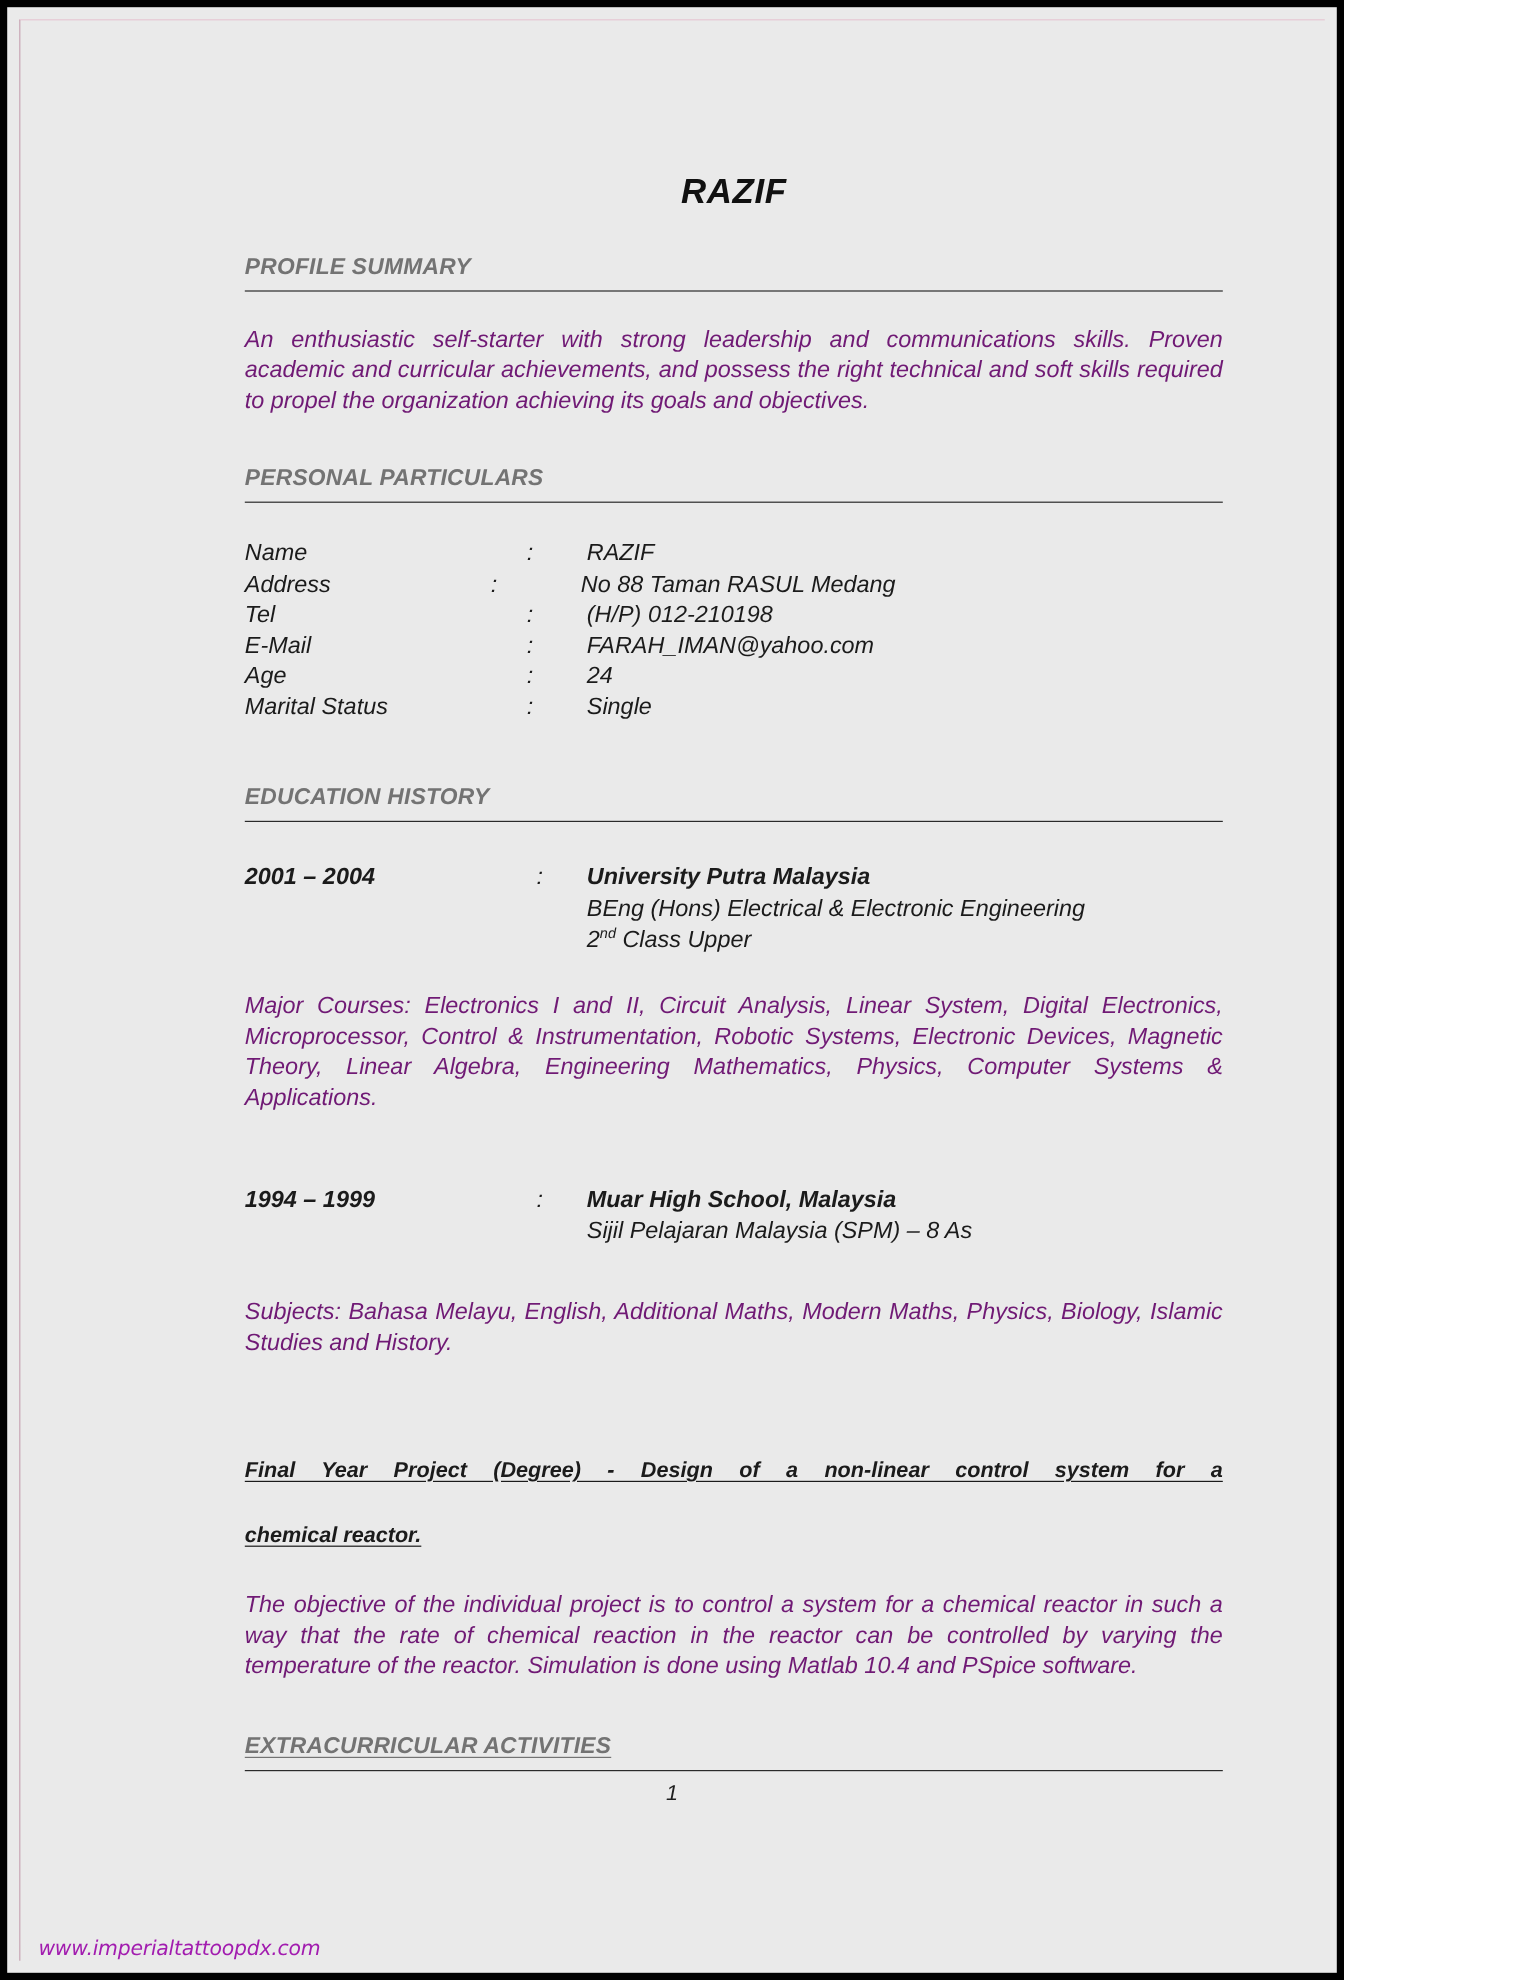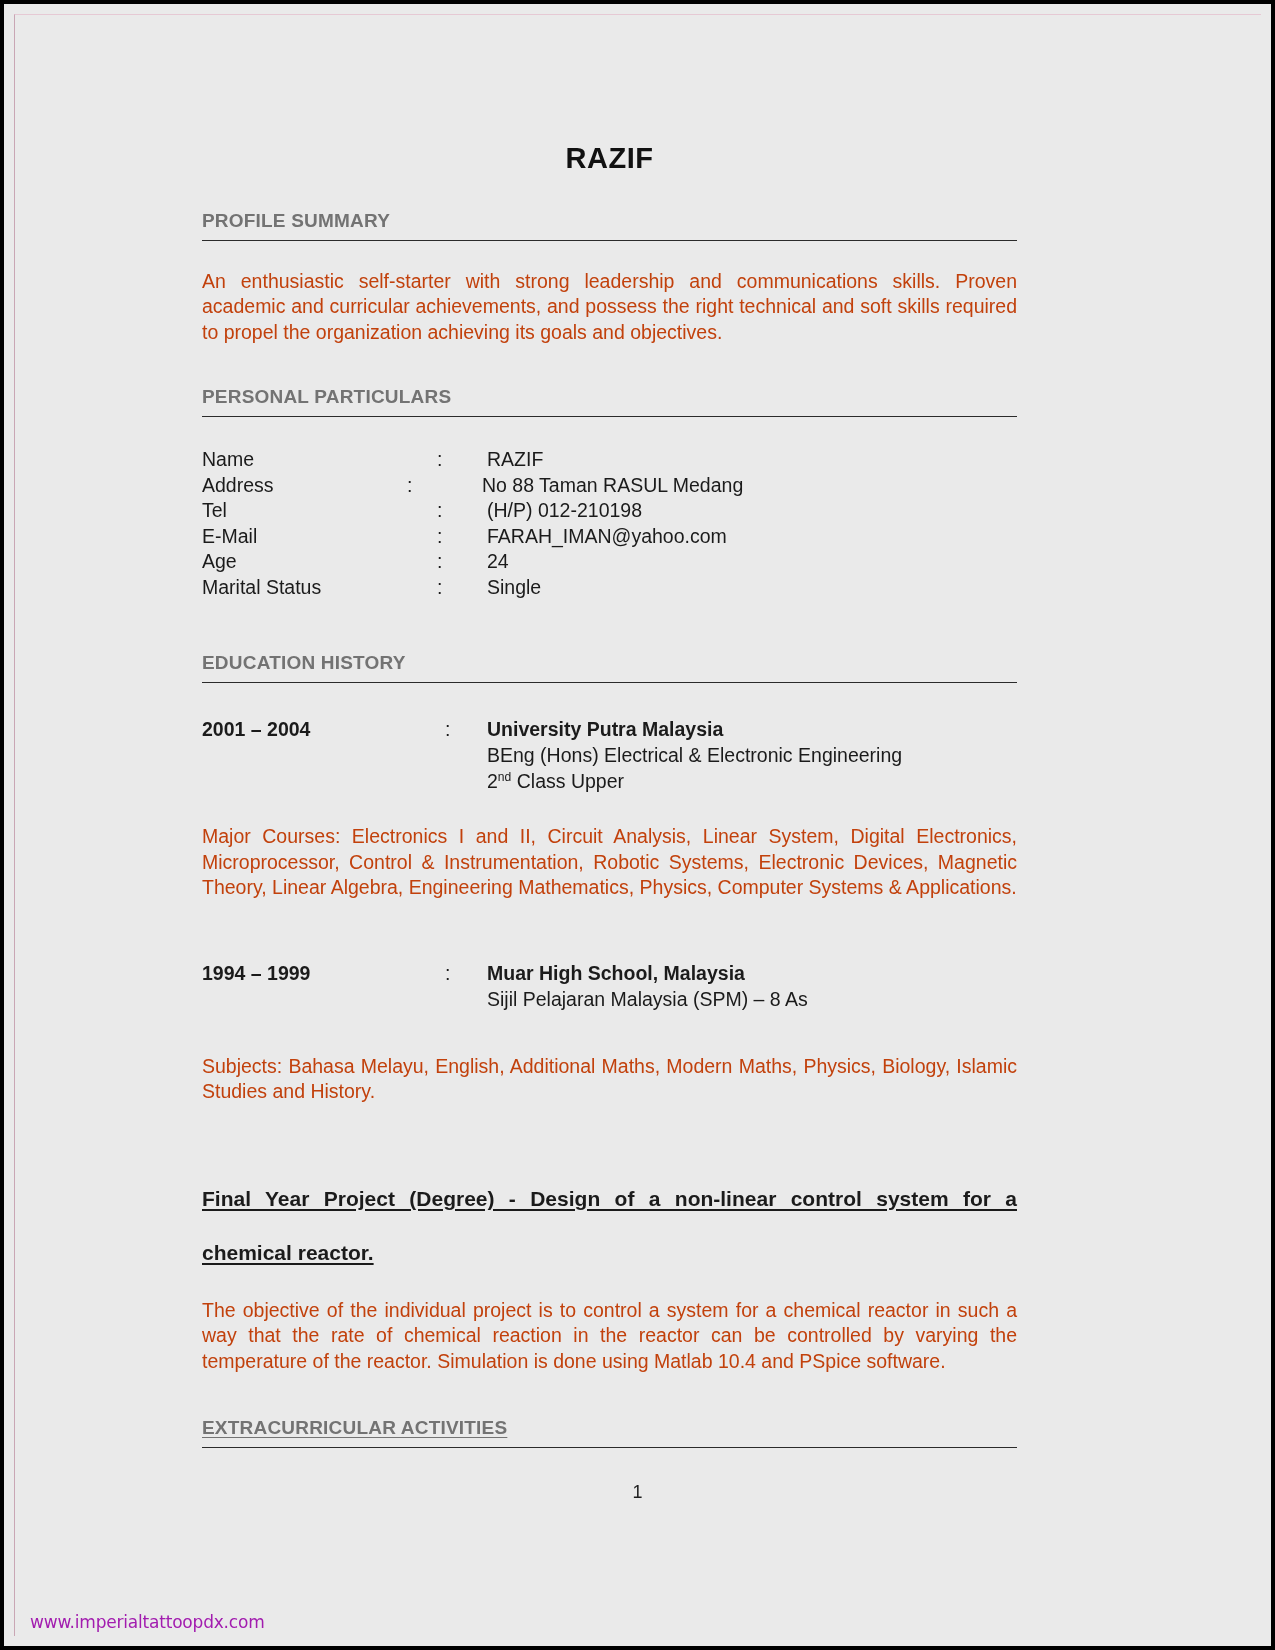--- a/index.html
+++ b/index.html
@@ -3,28 +3,29 @@
 <meta charset="utf-8">
 <style>
   html, body {
     margin: 0;
     padding: 0;
     background: #ffffff;
   }
 
   .page {
     position: relative;
-    width: 1275px;
+    width: 1120px;
     height: 1650px;
     background: #eaeaea;
     box-sizing: border-box;
-    border: 4px solid #000000;
+    border: 6px solid #000000;
     overflow: hidden;
     font-family: "Liberation Sans", sans-serif;
     color: #1b1b1b;
+    font-style: italic;
   }
 
   .page-inner-rule {
     position: absolute;
     left: 10px;
     top: 10px;
     right: 10px;
     bottom: 10px;
     border-top: 1px solid #e6c9d4;
     border-left: 1px solid #c9a6b4;
@@ -67,21 +68,21 @@
   .sec-profile  { margin-top: 36px; }
   .sec-personal { margin-top: 42px; }
   .sec-education{ margin-top: 53px; }
   .sec-extra    { margin-top: 44px; }
 
   
   .para {
     font-size: 19.5px;
     line-height: 25.5px;
     text-align: justify;
-    color: #c2410c;
+    color: #701a75;
   }
   .para.p-profile  { margin-top: 28px; }
   .para.p-courses  { margin-top: 30px; }
   .para.p-subjects { margin-top: 42px; }
   .para.p-project  { margin-top: 32px; }
 
   
   .particulars {
     margin-top: 30px;
     font-size: 19.5px;
@@ -148,21 +149,21 @@
   }
   .edu-sub sup {
     font-size: 0.62em;
     vertical-align: super;
     line-height: 0;
   }
 
   
   .project-head {
     margin-top: 80px;
-    font-size: 21px;
+    font-size: 18px;
     line-height: 27px;
     font-weight: bold;
     text-align: justify;
     text-decoration: underline;
     text-underline-offset: 3px;
   }
   .project-head > span { display: inline; }
 
   
   .project-head .jline {

